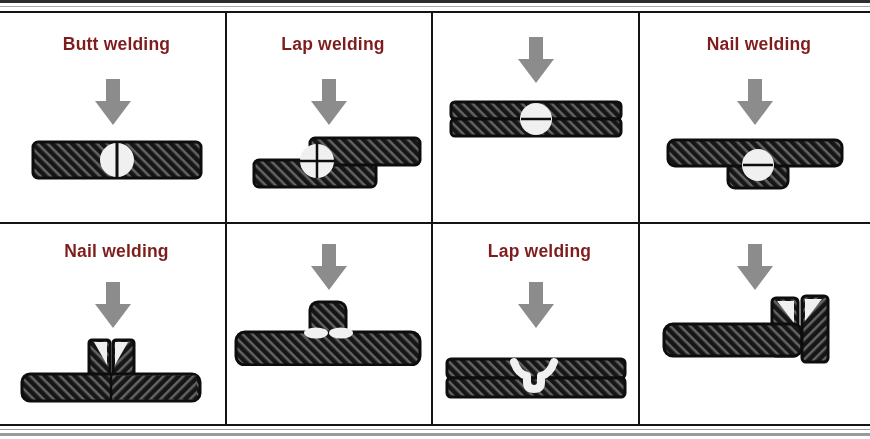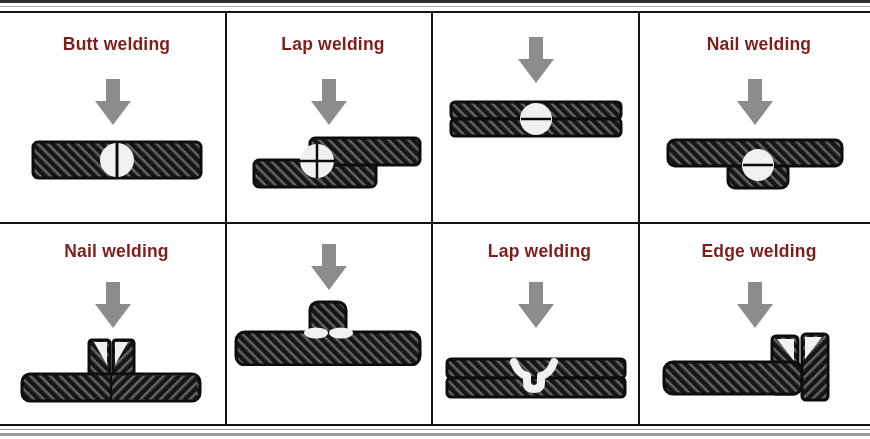--- a/index.html
+++ b/index.html
@@ -127,21 +127,20 @@
         <path d="M13,0 h14 v22 h11 L20,46 L2,22 h11 Z" fill="#8c8c8c"></path>
       </svg>
       <svg class="diagram" width="210" height="72" viewBox="0 0 210 72">
         <rect x="16" y="27" width="178" height="19" rx="4" fill="url(#hA)" stroke="#0d0d0d" stroke-width="3"></rect>
         <rect x="16" y="46" width="178" height="19" rx="4" fill="url(#hA)" stroke="#0d0d0d" stroke-width="3"></rect>
         <path d="M 83,30 Q 87,42 96,44 L 96,50 Q 96,57 103,57 Q 110,57 110,50 L 110,44 Q 119,42 123,30" fill="none" stroke="#f0f0f0" stroke-width="8" stroke-linecap="round" stroke-linejoin="round"></path>
       </svg>
     </div>
 
     <div class="cell r2">
-      <div class="title">Edge welding</div>
       <svg class="arrow" width="40" height="47" viewBox="0 0 40 47">
         <path d="M13,0 h14 v22 h11 L20,46 L2,22 h11 Z" fill="#8c8c8c"></path>
       </svg>
       <svg class="diagram" width="210" height="72" viewBox="0 0 210 72">
         <rect x="122" y="4" width="26" height="58" rx="4" fill="url(#hA)" stroke="#0d0d0d" stroke-width="3"></rect>
         <polygon points="127,7 144,7 144,29" fill="#f0f0f0"></polygon>
         <rect x="14" y="30" width="138" height="32" rx="9" fill="url(#hA)" stroke="#0d0d0d" stroke-width="3"></rect>
         <rect x="152" y="2" width="26" height="66" rx="4" fill="url(#hB)" stroke="#0d0d0d" stroke-width="3"></rect>
         <polygon points="155,5 172,5 155,27" fill="#f0f0f0"></polygon>
       </svg>

